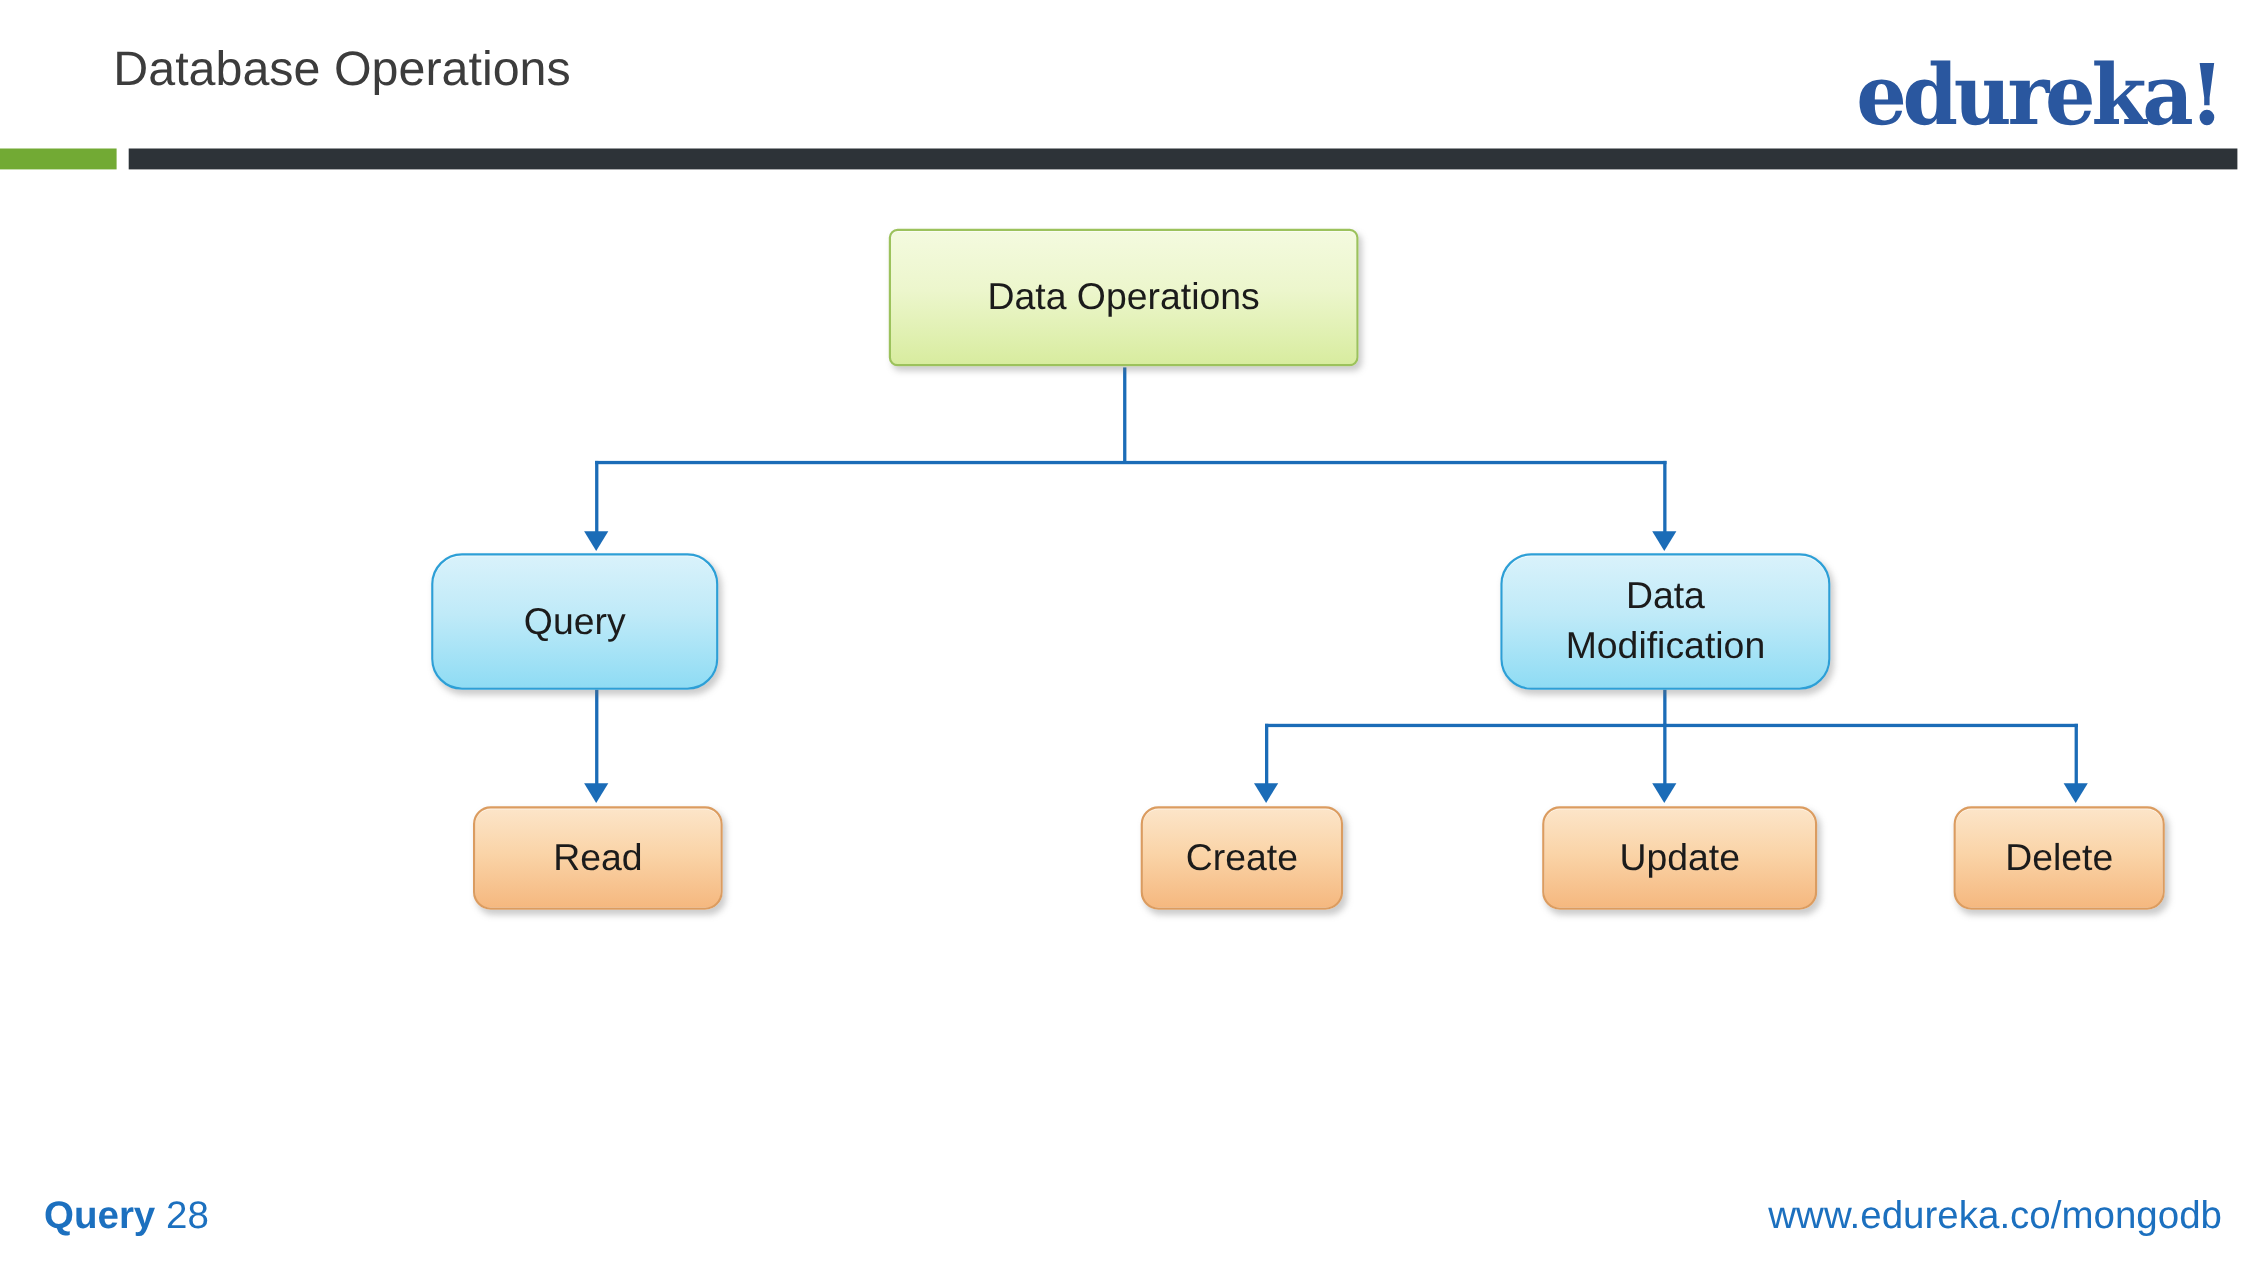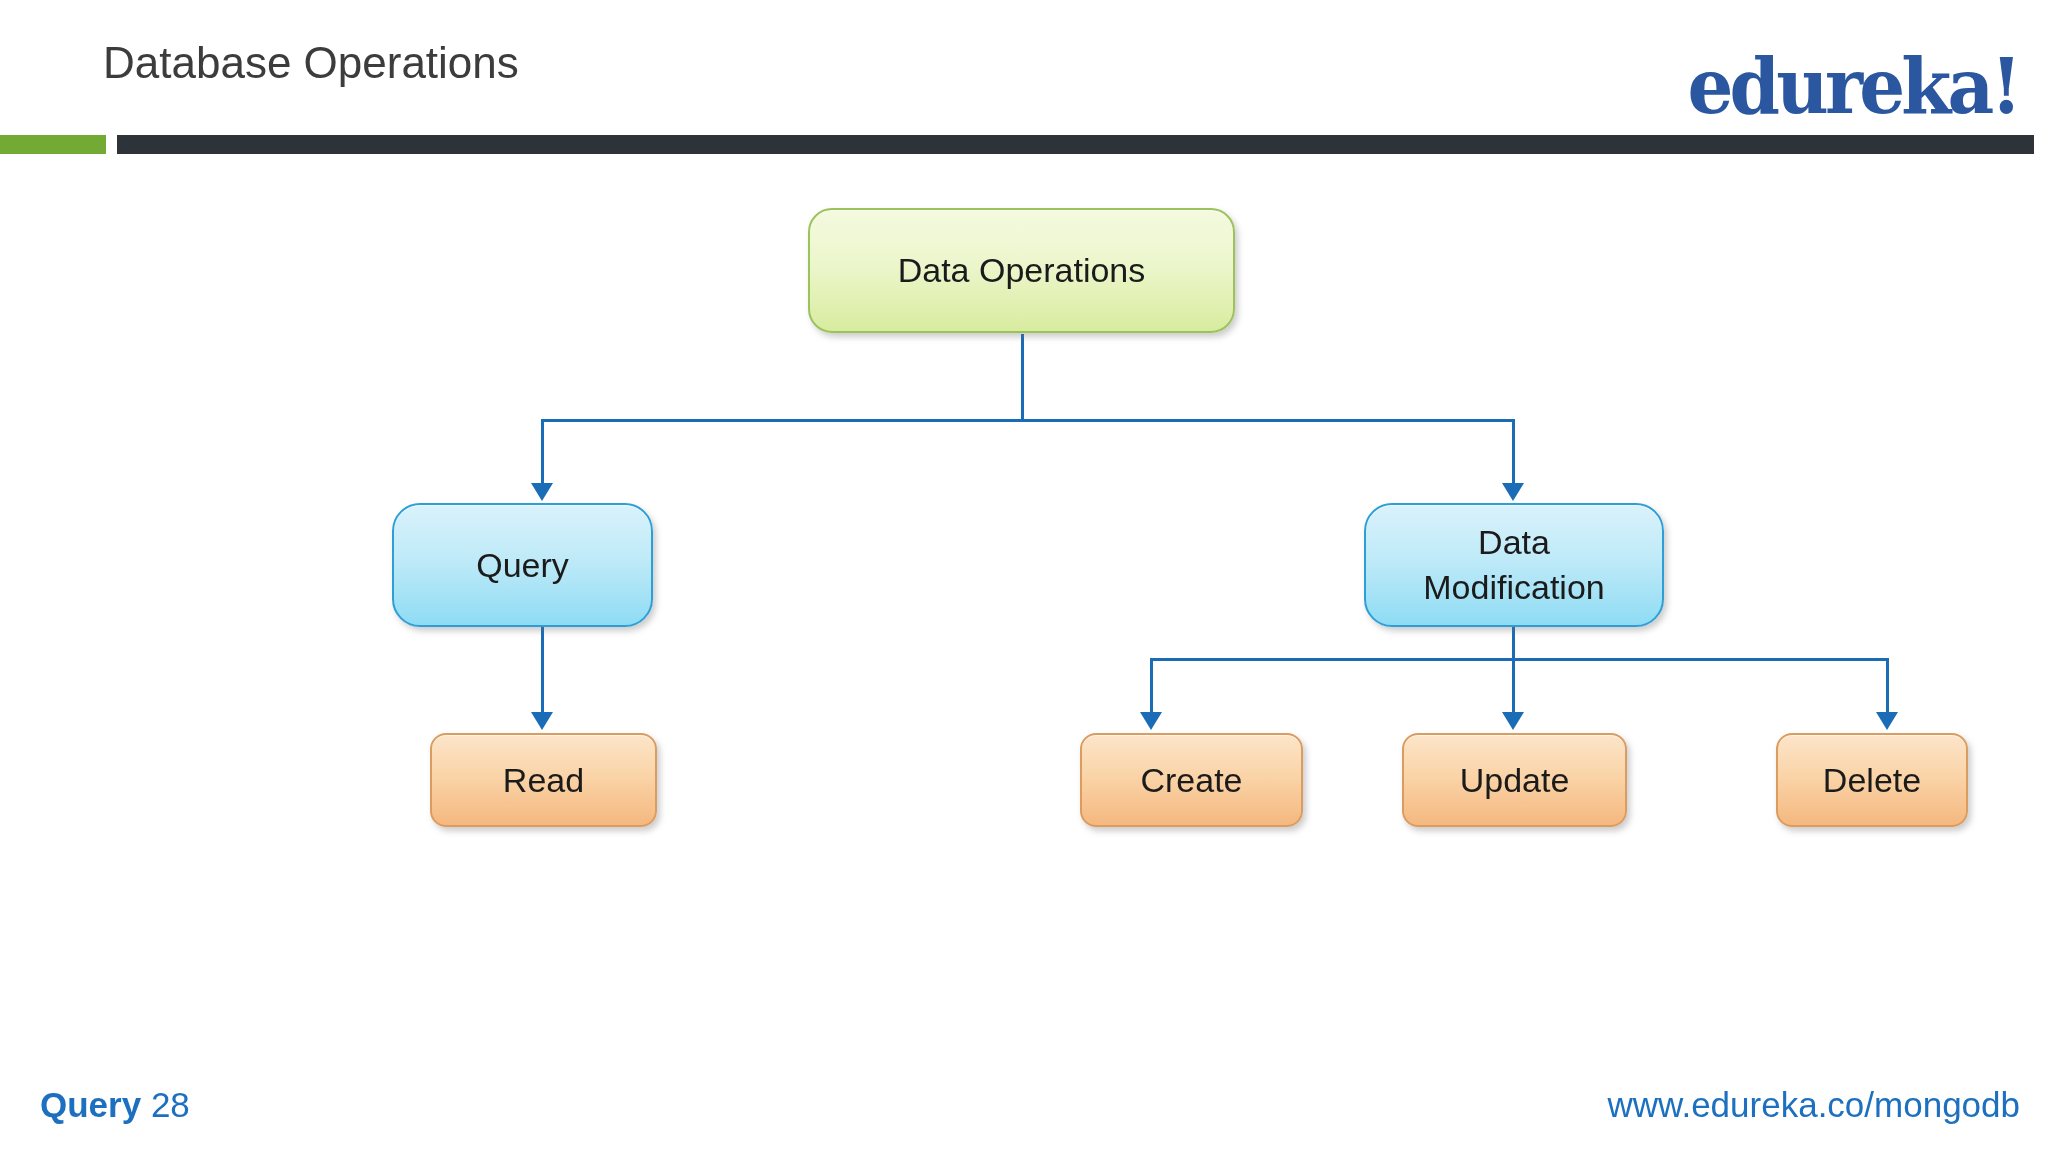--- a/index.html
+++ b/index.html
@@ -43,40 +43,40 @@
   
   .diagram{position:absolute;inset:0;}
   .node{
     position:absolute;
     display:flex;align-items:center;justify-content:center;text-align:center;
     color:var(--node-text);
     font-size:34px;line-height:1.32;
     box-shadow:3px 4px 6px rgba(110,110,110,.35), inset 0 1px 0 rgba(255,255,255,.55);
   }
   .node-root{
-    left:808px;top:208px;width:427px;height:125px;border-radius:24px;
+    left:808px;top:208px;width:427px;height:125px;border-radius:8px;
     background:linear-gradient(180deg,#f4fadf 0%,#ecf6cc 45%,#d8ec9f 100%);
     border:2px solid #9cc25c;
   }
   .node-blue{
     top:503px;height:124px;border-radius:28px;
     background:linear-gradient(180deg,#d9f2fb 0%,#bfeaf8 45%,#8fdcf4 100%);
     border:2px solid #2d9fd6;
   }
   .node-query{left:392px;width:261px;}
   .node-datamod{left:1364px;width:300px;padding:0 72px;}
   .node-orange{
     top:733px;height:94px;border-radius:16px;
     background:linear-gradient(180deg,#fce5c9 0%,#fad4a8 45%,#f5b87f 100%);
     border:2px solid #db9c60;
     text-align:center;
   }
   .node-read{left:430px;width:227px;}
-  .node-create{left:1037px;width:223px;margin-left:43px;}
-  .node-update{left:1402px;width:225px;}
+  .node-create{left:1037px;width:184px;}
+  .node-update{left:1402px;width:250px;}
   .node-delete{left:1776px;width:192px;}
   .vline,.hline{position:absolute;background:var(--line-blue);}
   .vline{width:3px;}
   .hline{height:3px;}
   .arr{
     position:absolute;width:0;height:0;
     border-left:11px solid transparent;
     border-right:11px solid transparent;
     border-top:18px solid var(--line-blue);
   }

